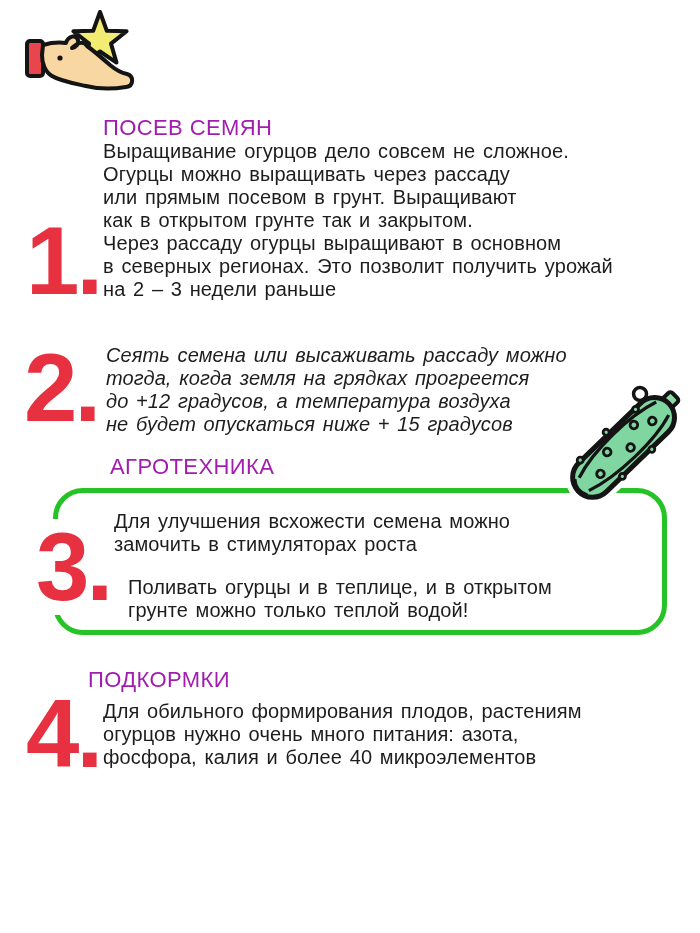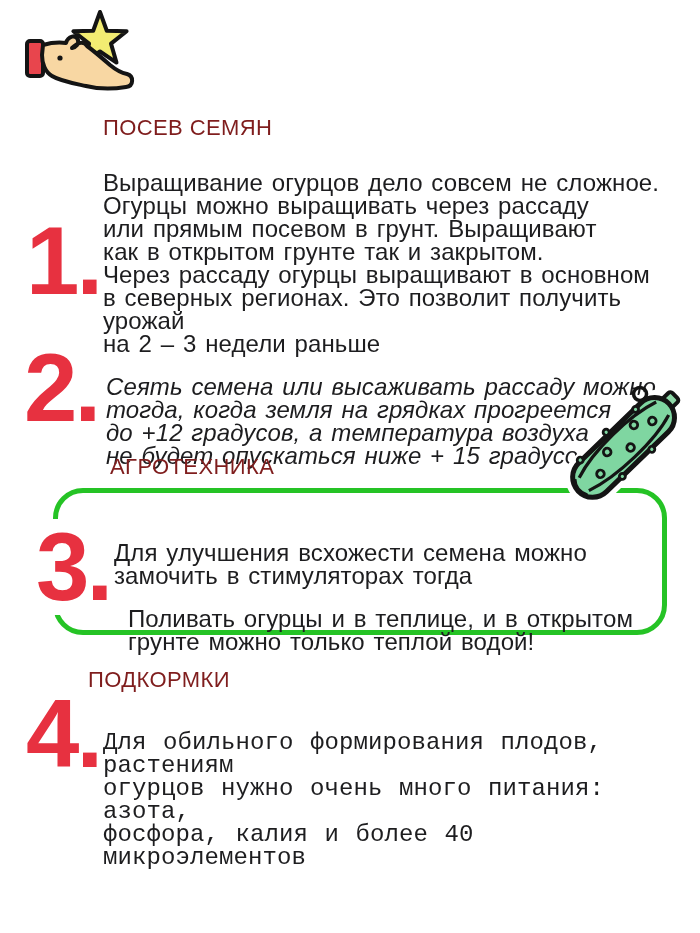--- a/index.html
+++ b/index.html
@@ -9,25 +9,25 @@
   }
   .abs{position:absolute;}
   .title{
     font-size:78px;line-height:1;letter-spacing:-2px;color:#3a3436;white-space:nowrap;
   }
   .step-num{
     font-size:96px;line-height:1;font-weight:700;color:#e73140;letter-spacing:-3px;
     white-space:nowrap;
   }
   .sec-heading{
-    font-size:22px;line-height:1.1;letter-spacing:.4px;color:#7f1d1d;white-space:nowrap;
+    font-size:22px;line-height:1.1;letter-spacing:.4px;color:#a21caf;white-space:nowrap;
   }
   .body-text{
-    font-size:24px;line-height:23px;letter-spacing:.1px;word-spacing:2px;
-    white-space:pre-line;color:#1d1d1f;margin-top:31px;
+    font-size:20px;line-height:23px;letter-spacing:.1px;word-spacing:2px;
+    white-space:pre-line;color:#1d1d1f;
   }
   .greenbox{
     box-sizing:border-box;width:614px;height:147px;
     border:5px solid #25c325;border-radius:30px;background:transparent;z-index:1;
   }
   #num3{background:#ffffff;padding:0 6px;z-index:3;}
   #cucumber{z-index:2;}
   svg{display:block;}
 </style>
 </head>
@@ -62,21 +62,21 @@
 тогда, когда земля на грядках прогреется
 до +12 градусов, а температура воздуха
 не будет опускаться ниже + 15 градусов</div>
   </div>
 
   <div>
     <div class="abs sec-heading" style="left:110px;top:455px;">АГРОТЕХНИКА</div>
     <div class="abs greenbox" style="left:53px;top:488px;"></div>
     <div class="abs step-num" id="num3" style="left:30px;top:519px;">3.</div>
     <div class="abs body-text" style="left:114px;top:510px;width:520px;z-index:3;">Для улучшения всхожести семена можно
-замочить в стимуляторах тогда</div>
+замочить в стимуляторах роста</div>
     <div class="abs body-text" style="left:128px;top:576px;width:540px;z-index:3;">Поливать огурцы и в теплице, и в открытом
 грунте можно только теплой водой!</div>
 
     <svg class="abs" id="cucumber" style="left:553px;top:374px;" width="144" height="144" viewBox="0 0 144 144">
       <g transform="rotate(-44 72 72)">
 
         <rect x="7" y="52" width="126" height="40" rx="20" fill="#ffffff" stroke="#ffffff" stroke-width="15"></rect>
         <rect x="126" y="62" width="18" height="15" rx="3" fill="#ffffff" stroke="#ffffff" stroke-width="10"></rect>
 
         <rect x="126" y="64" width="17" height="13" rx="3" fill="#8fd9a8" stroke="#141414" stroke-width="4"></rect>
@@ -101,18 +101,18 @@
         <circle cx="109" cy="73" r="3.8" fill="#7fd6a1" stroke="#141414" stroke-width="2.8"></circle>
 
         <path d="M13,61 Q5,70 11,81" fill="none" stroke="#141414" stroke-width="3"></path>
       </g>
     </svg>
   </div>
 
   <div>
     <div class="abs step-num" style="left:26px;top:686px;">4.</div>
     <div class="abs sec-heading" style="left:88px;top:668px;">ПОДКОРМКИ</div>
-    <div class="abs body-text" style="left:103px;top:700px;width:585px;font-family:Liberation Mono, monospace;">Для обильного формирования плодов, растениям
+    <div class="abs body-text" style="left:103px;top:700px;width:585px;">Для обильного формирования плодов, растениям
 огурцов нужно очень много питания: азота,
 фосфора, калия и более 40 микроэлементов</div>
   </div>
 
 </div>
 
 </body></html>

